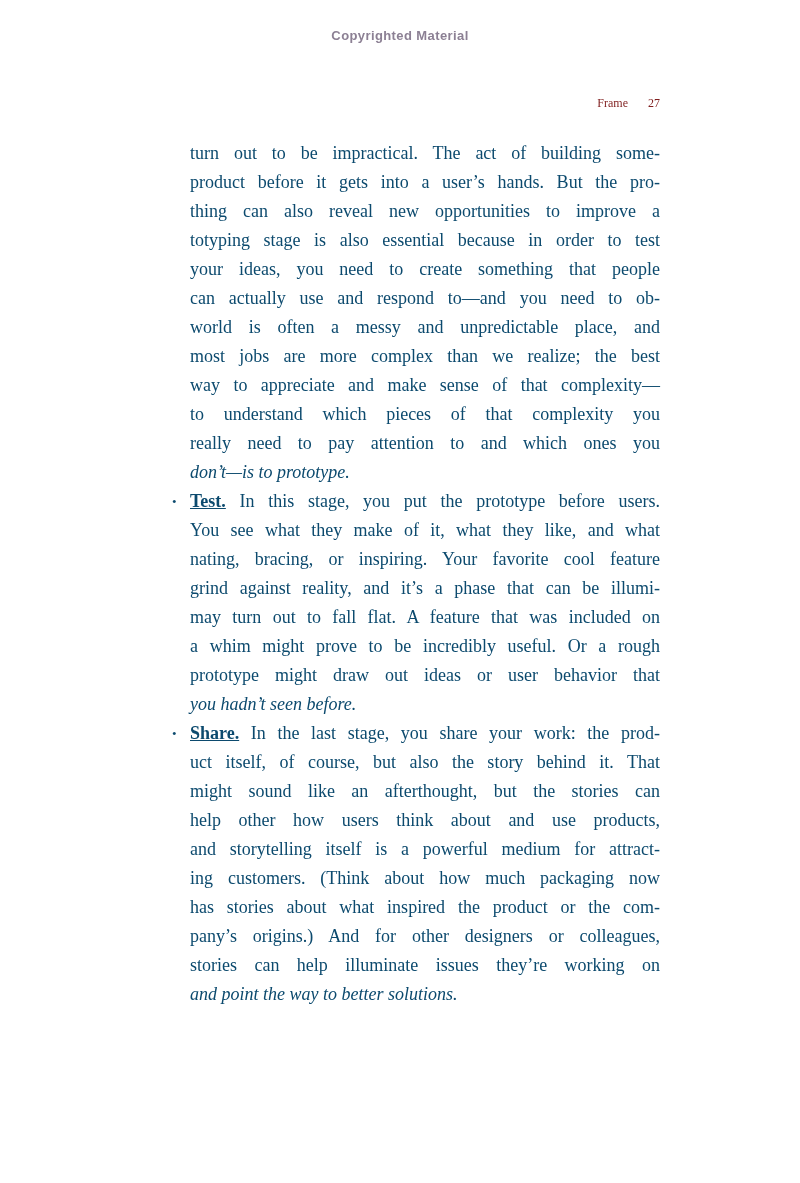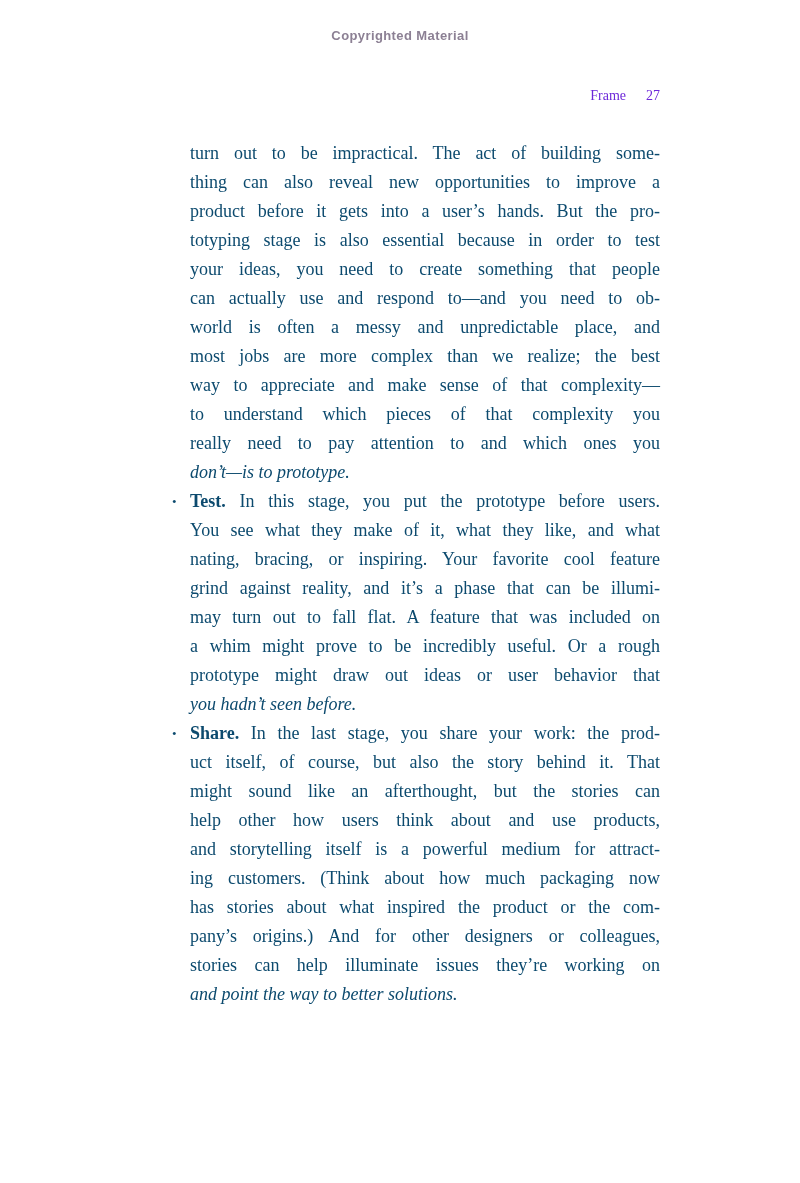--- a/index.html
+++ b/index.html
@@ -24,24 +24,24 @@
     font-family: "Liberation Sans", "DejaVu Sans", sans-serif;
     font-weight: bold;
     font-size: 13px;
     letter-spacing: 0.4px;
     color: #8c8094;
   }
   .copyright.top { top: 28px; }
   .copyright.bottom { top: 1138px; }
   .running-header {
     position: absolute;
-    top: 88px;
+    top: 96px;
     right: 140px;
-    font-size: 14px;
-    color: #6d28d9;
+    font-size: 12px;
+    color: #7f1d1d;
     white-space: nowrap;
   }
   .running-header .page-num {
     display: inline-block;
     margin-left: 20px;
   }
   .body-text {
     position: absolute;
     left: 190px;
     top: 139px;
@@ -65,38 +65,39 @@
   }
   .bullet-marker {
     position: absolute;
     left: -18px;
     top: 0;
     font-size: 13px;
     line-height: 29px;
   }
   .lead {
     font-weight: bold;
+    text-decoration: underline;
   }
 </style>
 </head>
 <body>
 
 <div class="page">
 
   <div class="copyright top">Copyrighted Material</div>
 
   <div class="running-header">
     <span>Frame</span><span class="page-num">27</span>
   </div>
 
   <div class="body-text">
       <div class="block paragraph">
         <div class="line">turn out to be impractical. The act of building some-</div>
+        <div class="line">product before it gets into a user’s hands. But the pro-</div>
         <div class="line">thing can also reveal new opportunities to improve a</div>
-        <div class="line">product before it gets into a user’s hands. But the pro-</div>
         <div class="line">totyping stage is also essential because in order to test</div>
         <div class="line">your ideas, you need to create something that people</div>
         <div class="line">can actually use and respond to—and you need to ob-</div>
         <div class="line">world is often a messy and unpredictable place, and</div>
         <div class="line">most jobs are more complex than we realize; the best</div>
         <div class="line">way to appreciate and make sense of that complexity—</div>
         <div class="line">to understand which pieces of that complexity you</div>
         <div class="line">really need to pay attention to and which ones you</div>
         <div class="line last">don’t—is to prototype.</div>
       </div>

